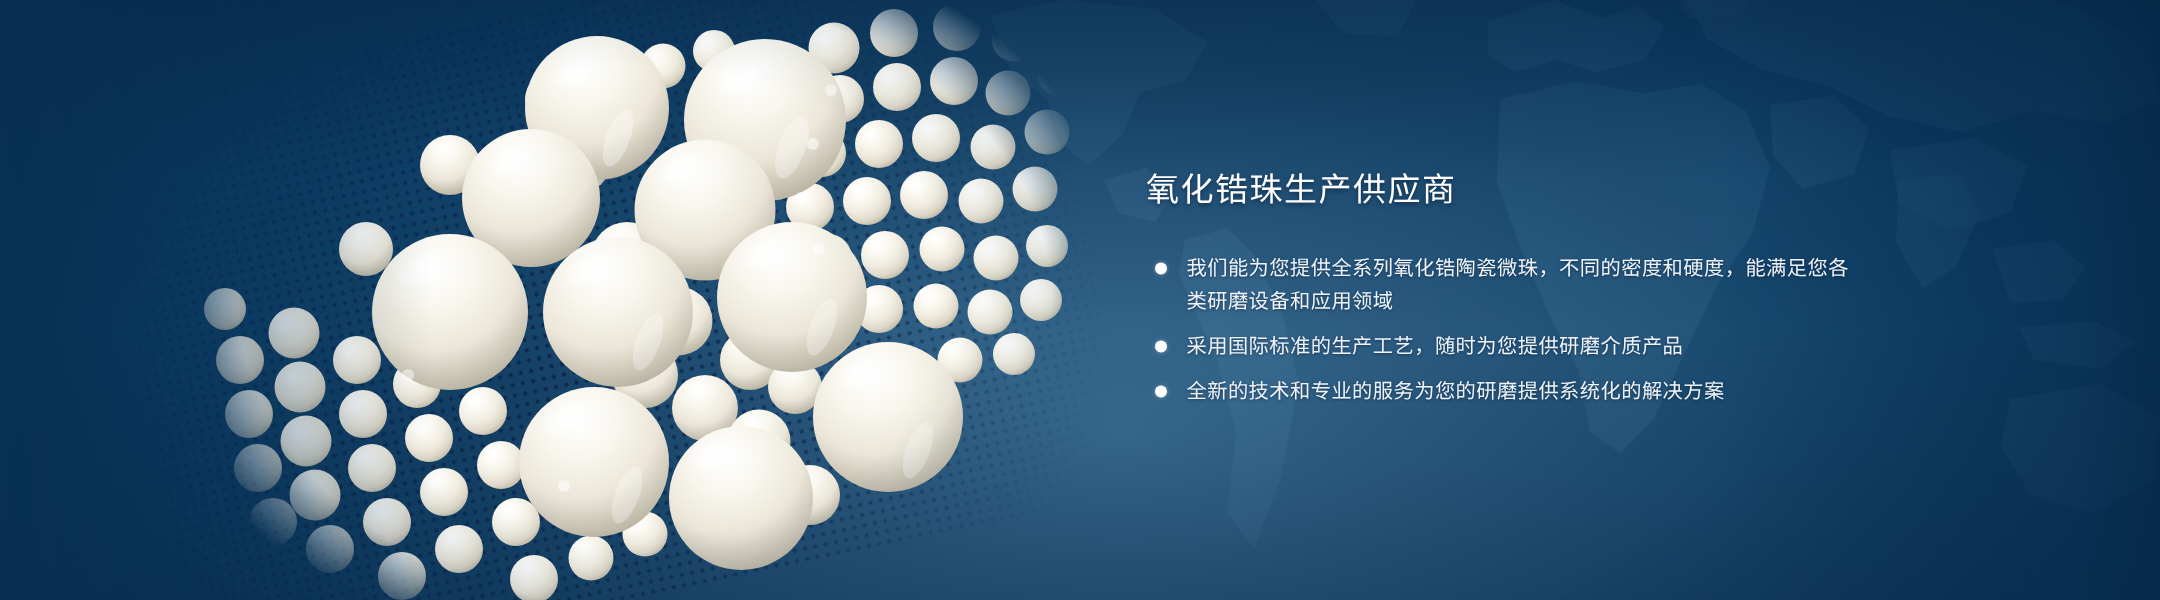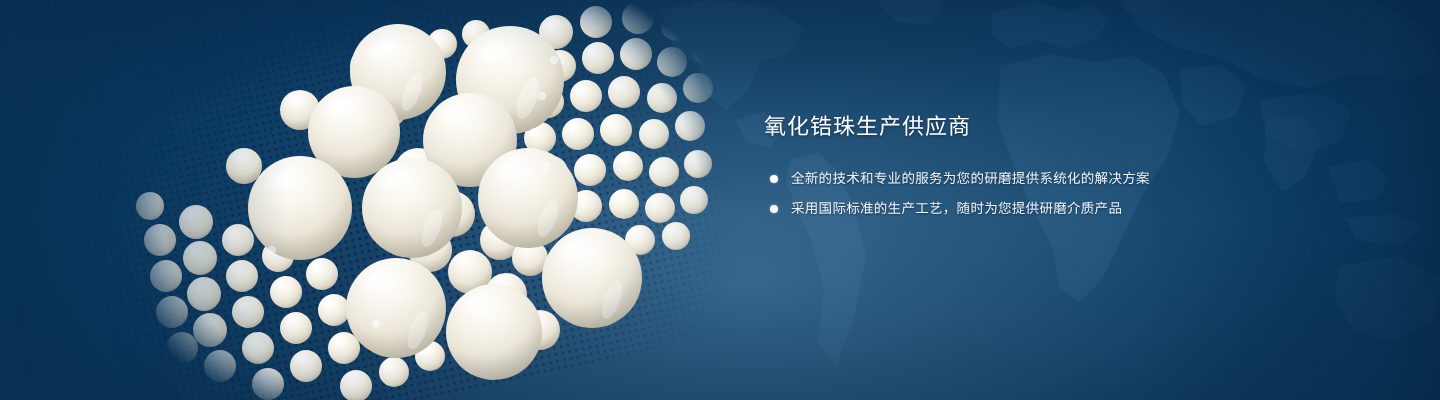--- a/index.html
+++ b/index.html
@@ -362,22 +362,26 @@
   </div>
 
   <div class="bg-vignette"></div>
   <div class="bg-leftshade"></div>
 
   <div class="content">
     <h1 class="headline">氧化锆珠生产供应商</h1>
     <ul class="bullets">
       <li class="bullet">
         <span class="dot"></span>
-        <span>全新的技术和专业的服务为您的研磨提供系统化的解决方案</span>
+        <span>我们能为您提供全系列氧化锆陶瓷微珠，不同的密度和硬度，能满足您各类研磨设备和应用领域</span>
       </li>
       <li class="bullet">
         <span class="dot"></span>
         <span>采用国际标准的生产工艺，随时为您提供研磨介质产品</span>
       </li>
+      <li class="bullet">
+        <span class="dot"></span>
+        <span>全新的技术和专业的服务为您的研磨提供系统化的解决方案</span>
+      </li>
     </ul>
   </div>
 
 </div>
 
 </body></html>

